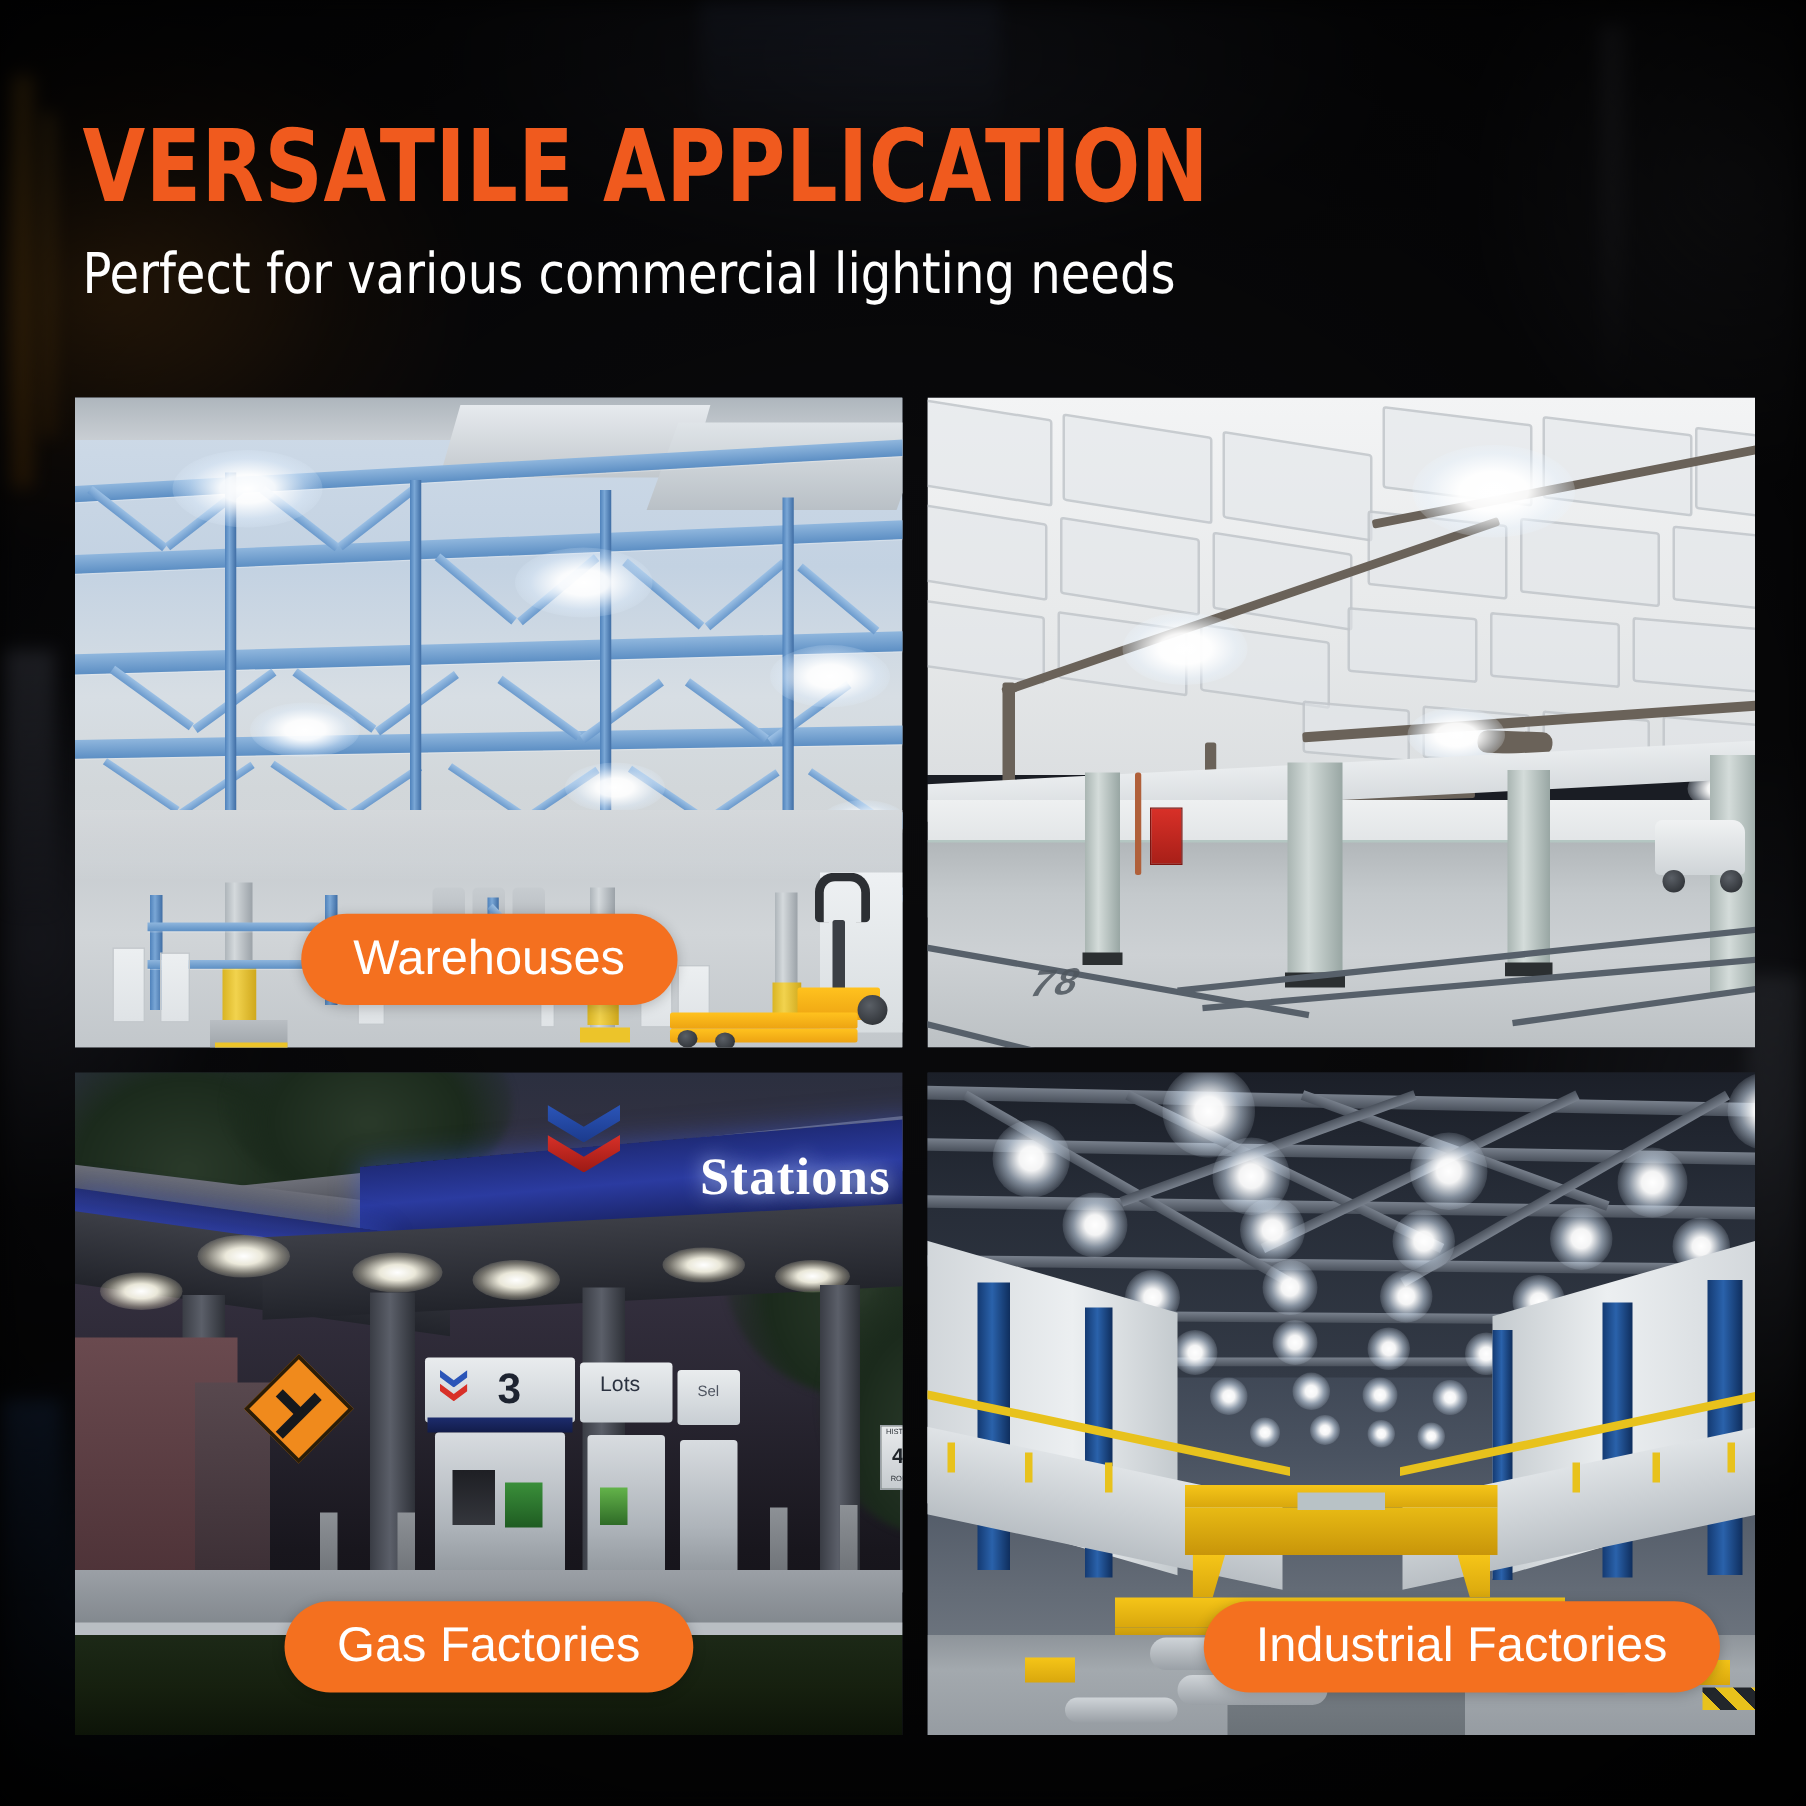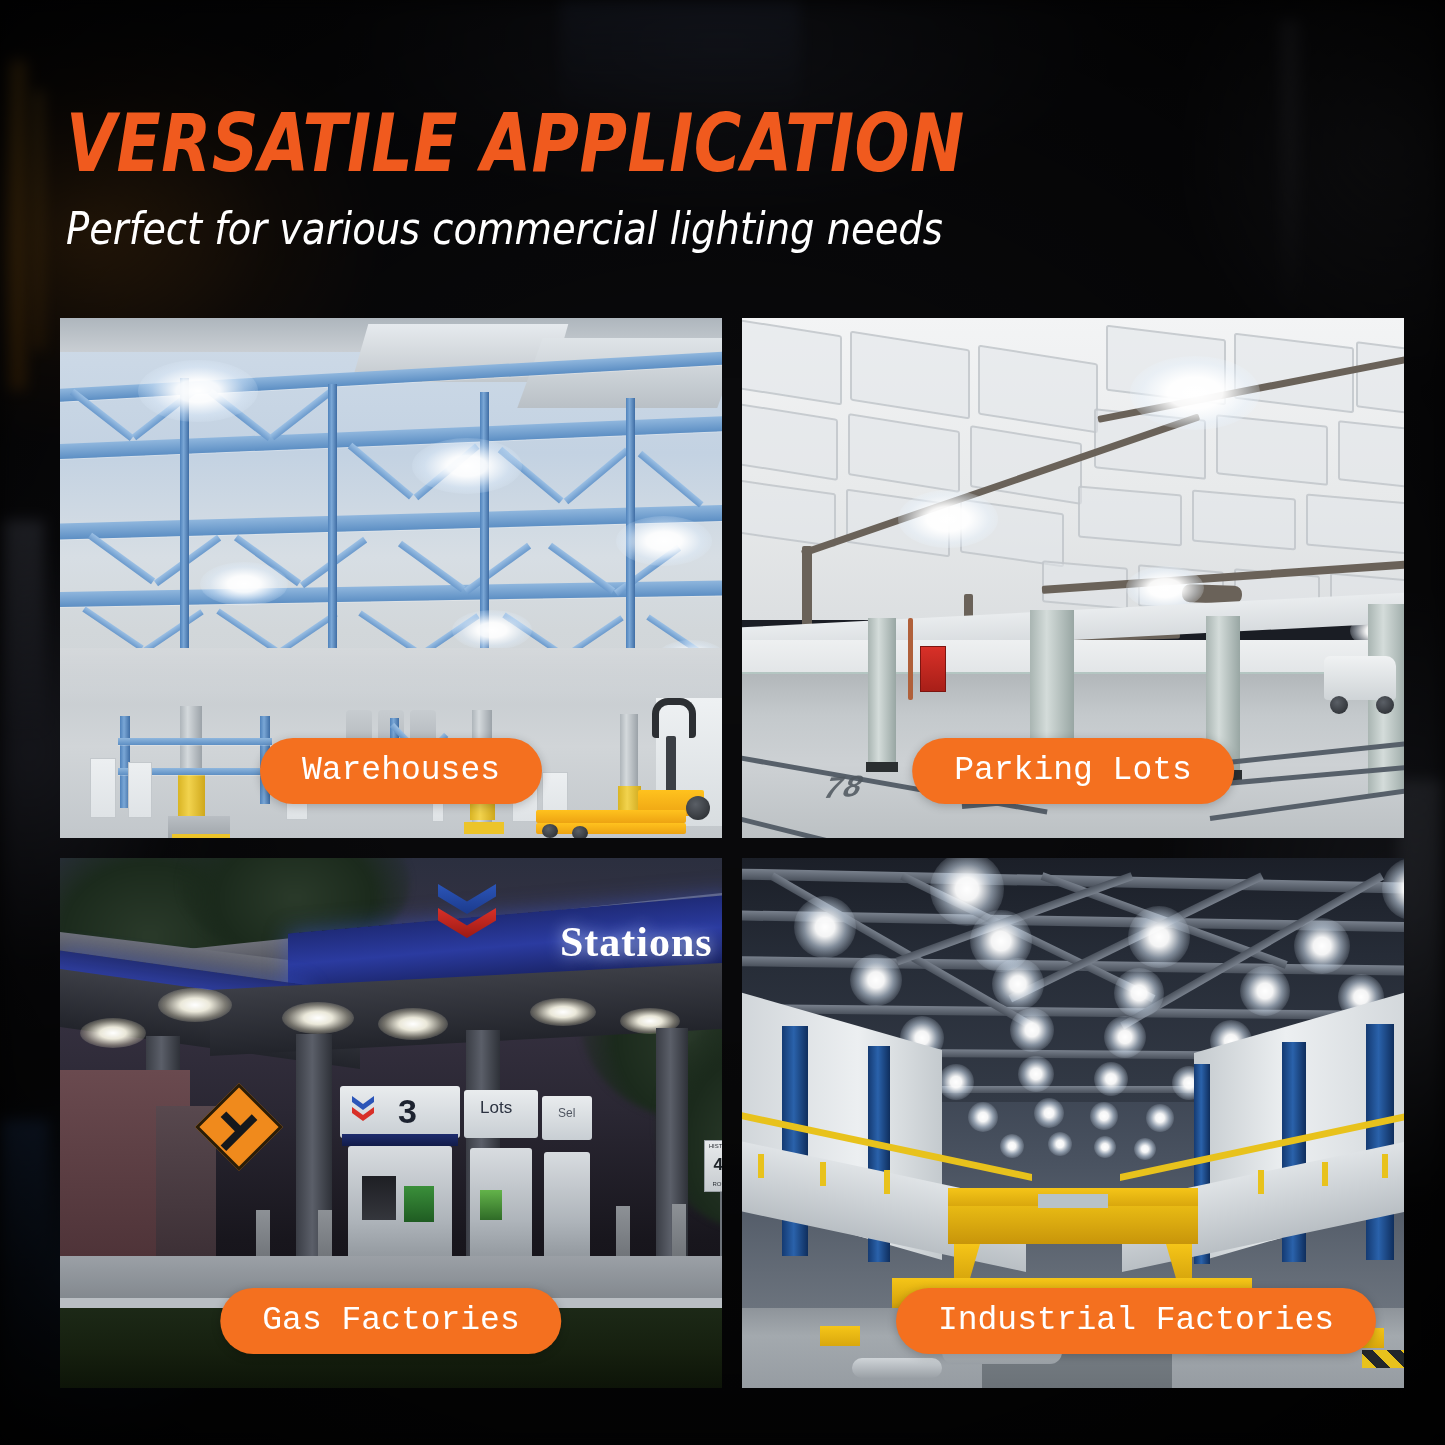--- a/index.html
+++ b/index.html
@@ -34,21 +34,21 @@
   .bg-streak{
     position:absolute; filter:blur(7px); opacity:.55;
   }
   .bg-vignette{
     position:absolute; inset:0;
     background:
       radial-gradient(ellipse 1100px 1000px at 50% 48%, rgba(0,0,0,0) 30%, rgba(0,0,0,.55) 74%, rgba(0,0,0,.92) 100%);
   }
 
   
-  .header{ position:absolute; left:66px; top:106px; width:1100px; z-index:6;font-style:italic; }
+  .header{ position:absolute; left:66px; top:96px; width:1100px; z-index:6; }
   .title{
     font-size:80px;
     line-height:.96;
     font-weight:700;
     letter-spacing:.5px;
     color:#F05A1E;
     font-family:"Liberation Sans Narrow","DejaVu Sans Condensed","Liberation Sans", sans-serif;
     transform:scaleX(.90);
     transform-origin:left center;
     white-space:nowrap;
@@ -84,25 +84,25 @@
   .scene{ position:absolute; inset:0; }
   .pill{
     position:absolute;
     bottom:34px;
     left:50%;
     transform:translateX(-50%);
     background:#F4701F;
     color:#fff;
     border-radius:999px;
     padding:14px 42px;
-    font-size:33px;
+    font-size:39px;
     line-height:1.15;
     font-weight:400;
     white-space:nowrap;
-    font-family:Liberation Mono, monospace;
+    font-family:Liberation Sans, sans-serif;
     z-index:40;
     box-shadow:0 2px 10px rgba(0,0,0,.22);
   }
   .p-warehouse .pill{ left:auto; right:180px; transform:none; }
   .p-factory  .pill{ left:auto; right:28px;  transform:none; }
 
   
   .wh-sky{
     position:absolute; inset:0;
     background:linear-gradient(180deg,#cfdbe8 0%,#c3d2e2 26%,#d7dee4 46%,#d2d7da 60%,#c9ced2 100%);
@@ -572,21 +572,20 @@
         <div class="wh-wheel" style="left:588px;top:378px;width:18px;height:18px;"></div>
         <div class="wh-wheel" style="left:634px;top:378px;width:18px;height:18px;"></div>
 
         <div class="pk-line" style="left:-10px;top:436px;width:320px;height:5px;transform:rotate(10deg);"></div>
         <div class="pk-line" style="left:200px;top:472px;width:480px;height:5px;transform:rotate(-6deg);"></div>
         <div class="pk-line" style="left:220px;top:486px;width:470px;height:5px;transform:rotate(-5deg);"></div>
         <div class="pk-line" style="left:-20px;top:494px;width:250px;height:5px;transform:rotate(14deg);"></div>
         <div class="pk-line" style="left:468px;top:498px;width:210px;height:5px;transform:rotate(-8deg);"></div>
         <div class="pk-stall" style="left:84px;top:452px;">78</div>
       </div>
-      <div class="pill">Parking Lots</div>
     </div>
 
     <div class="panel p-gas">
       <div class="scene">
         <div class="gs-sky"></div>
 
         <div class="gs-trees" style="left:-40px;top:-30px;width:260px;height:180px;"></div>
         <div class="gs-trees" style="left:120px;top:-50px;width:230px;height:150px;"></div>
         <div class="gs-trees" style="left:520px;top:60px;width:220px;height:200px;"></div>
         <div class="gs-trees" style="left:596px;top:160px;width:180px;height:210px;"></div>

